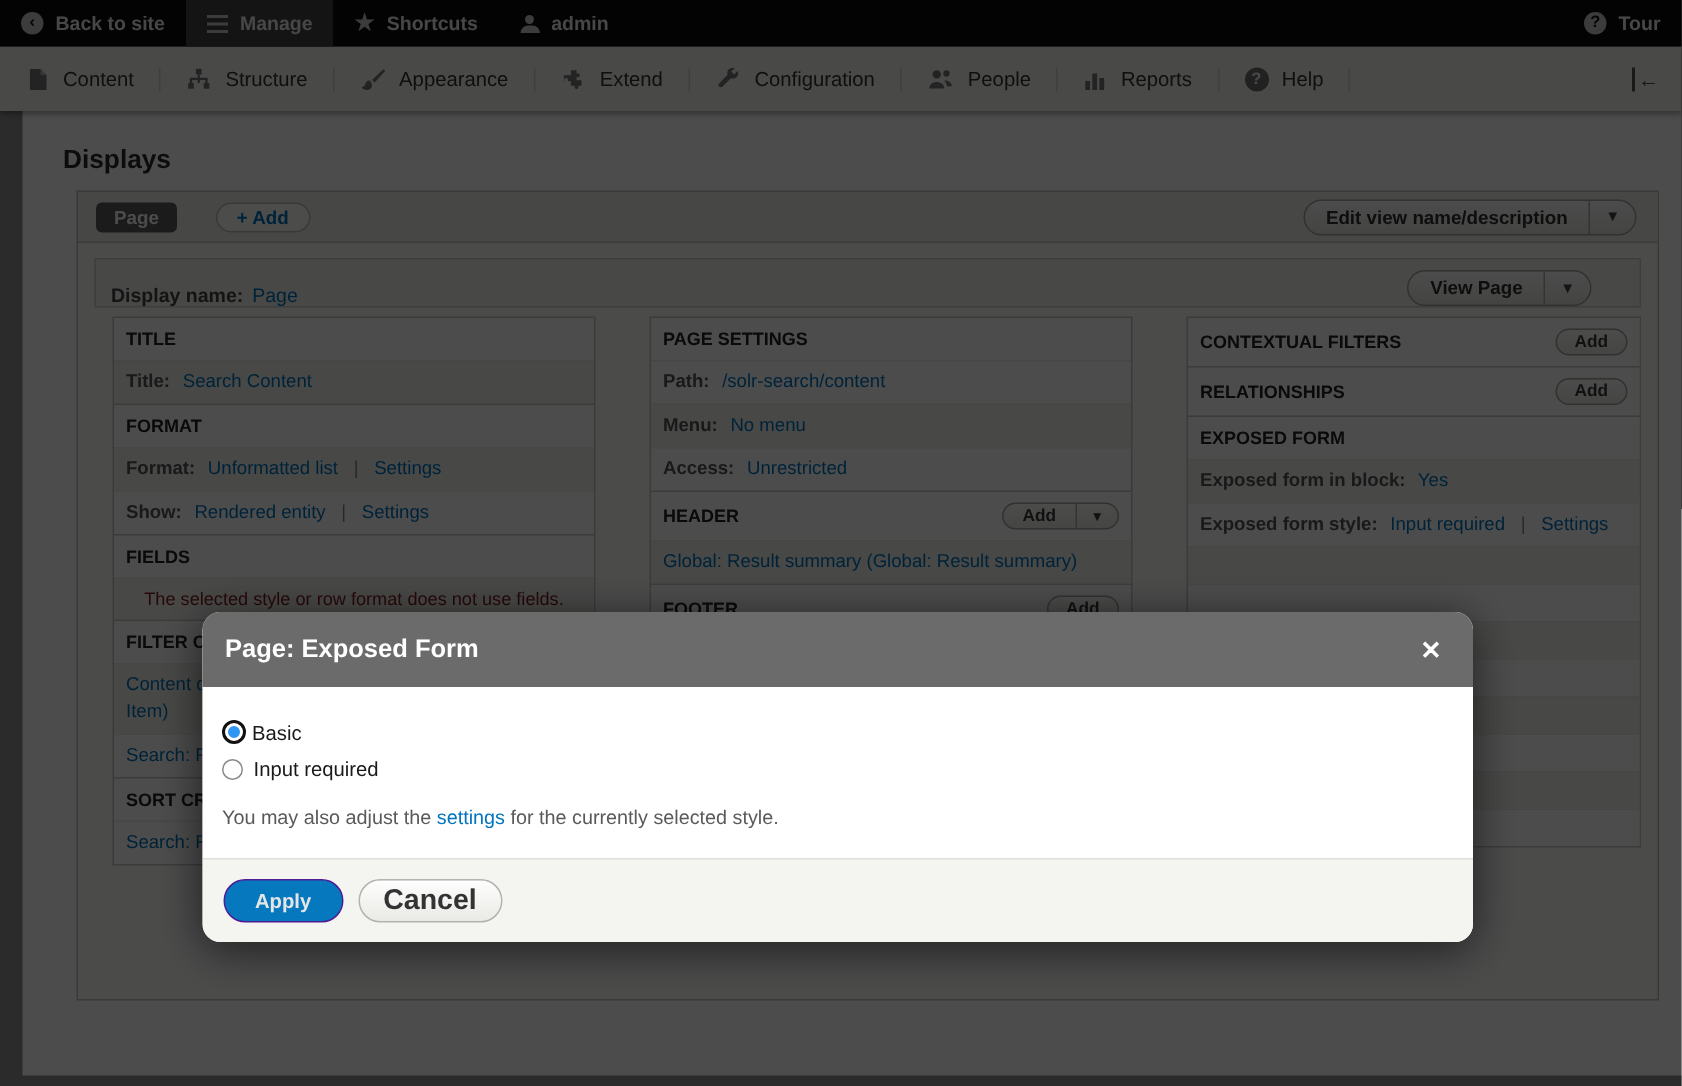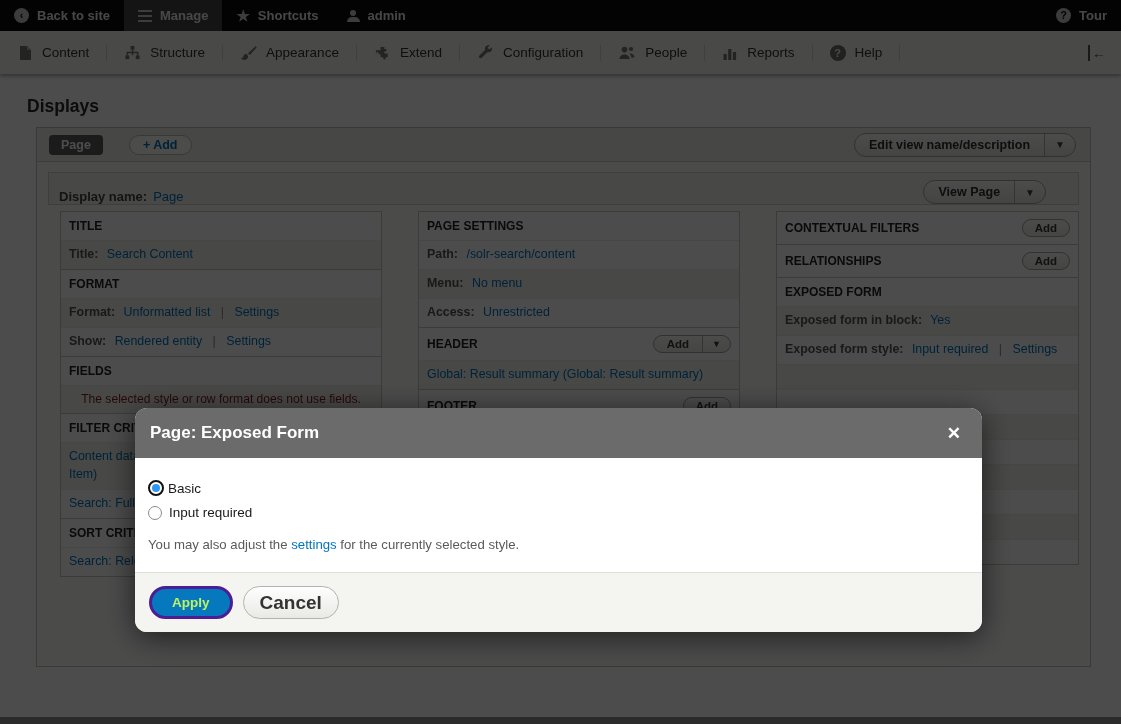--- a/index.html
+++ b/index.html
@@ -33,21 +33,21 @@
   .menu-tab svg { display:block; }
   .mi { fill:#757575; }
   .help-circle { width:16px; height:16px; border-radius:50%; background:#6e6e6e;
     color:#f5f5f2; display:inline-flex; align-items:center; justify-content:center;
     font-size:11px; font-weight:bold; }
   .tray-toggle { margin-left:auto; display:flex; align-items:center; padding:0 15px;
     color:#555; cursor:pointer; }
   .bar-arrow { border-left:2px solid #555; padding-left:2px; font-size:14px; font-weight:bold; }
 
   
-  .page-content { position:absolute; top:74px; left:0; right:0; height:643px; background:#fff; }
+  .page-content { position:absolute; top:74px; left:15px; right:0; height:643px; background:#fff; }
   h1.page-title { font-size:17.5px; font-weight:bold; color:#2b2b2b; margin:22px 0 10px 27px; }
 
   .displays-box { position:relative; margin-left:36px; width:1055px; height:540px;
     background:#fbfbf9; border:1px solid #bfbfba; }
   .tabs-bar { height:34px; display:flex; align-items:center; padding:0 12px;
     background:#eeeeea; border-bottom:1px solid #c8c8c3; }
   .tab-active { background:#5c5c5c; color:#fff; font-size:12.5px; font-weight:bold;
     padding:3px 12px; border-radius:4px; cursor:pointer; }
   .btn-addtab { margin-left:26px; background:#fdfdfb; border:1px solid #bdbdb8;
     border-radius:12px; padding:2px 13px; font-size:12.5px; font-weight:bold;
@@ -110,21 +110,21 @@
     color:#fff; padding:2px 6px; }
   .modal-body { padding:22px 14px 20px 13px; background:#fff; }
   .opt-row { display:flex; align-items:center; margin-bottom:9px; font-size:13.5px; color:#1a1a1a; }
   .radio-on { width:12px; height:12px; border-radius:50%; background:#2f96f3;
     border:2px solid #fff; outline:2px solid #111; margin:2px 6px 2px 2px; cursor:pointer; }
   .radio-off { width:14px; height:14px; border-radius:50%; background:#fff;
     border:1px solid #8a8a8a; margin-right:7px; cursor:pointer; }
   .modal-note { margin-top:17px; font-size:13.2px; color:#5a5a5a; }
   .modal-footer { background:#f4f4f1; border-top:1px solid #dededa; padding:13px 14px;
     display:flex; gap:10px; }
-  .btn-apply { background:#0678be; border:3px solid #4c1d95; color:#bef264; font-weight:bold;
+  .btn-apply { background:#0678be; border:1px solid #4c1d95; color:#e5e5e5; font-weight:bold;
     font-size:13.5px; padding:6px 20px; border-radius:20em; cursor:pointer; }
   .btn-cancel-modal { background:linear-gradient(#fefefe,#e9e9e5); border:1px solid #b3b3ae;
     color:#333; font-weight:bold; font-size:19px; padding:2px 16px; border-radius:20em; cursor:pointer; }
 </style>
 </head>
 <body>
 
 <div class="toolbar-top">
   <div class="tt-item">
     <span class="circle-ic">‹</span>

